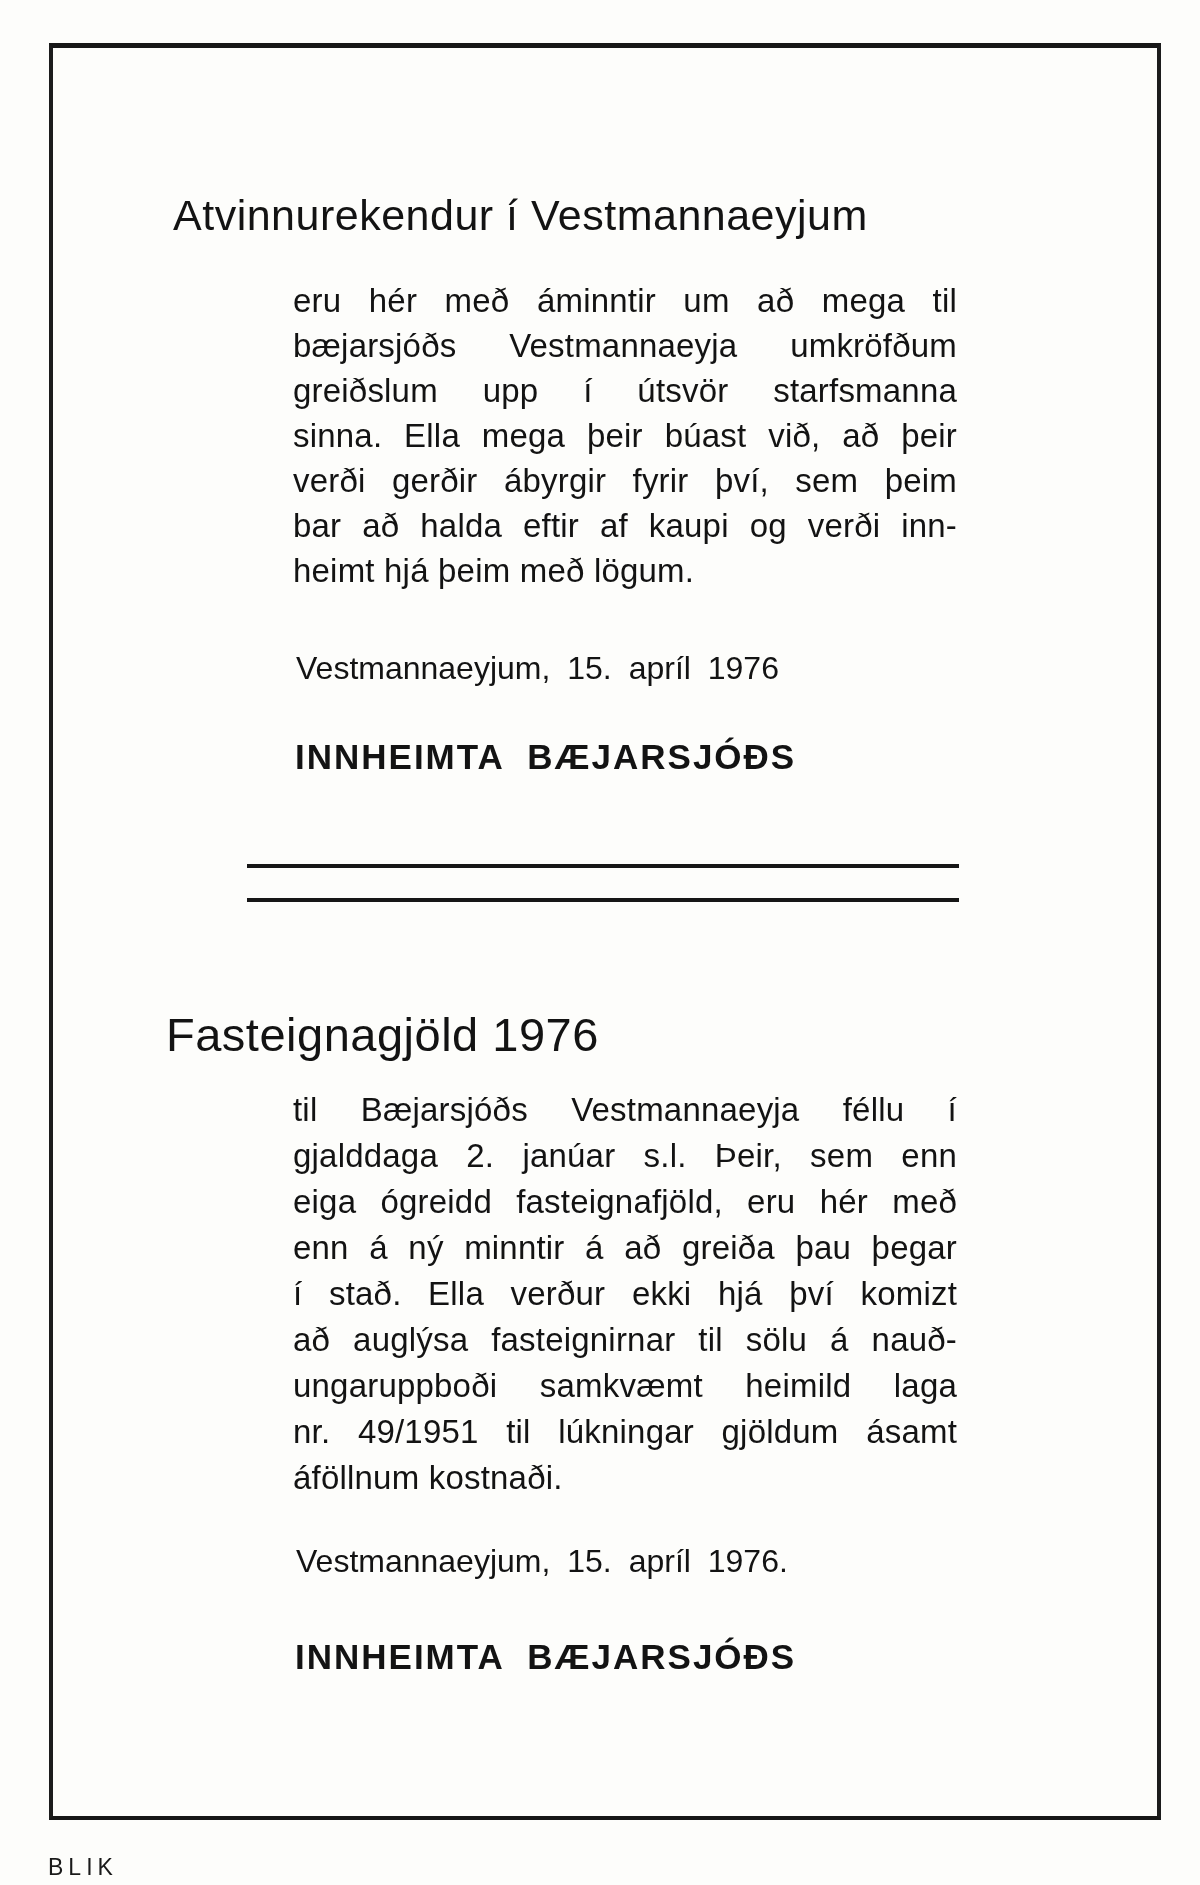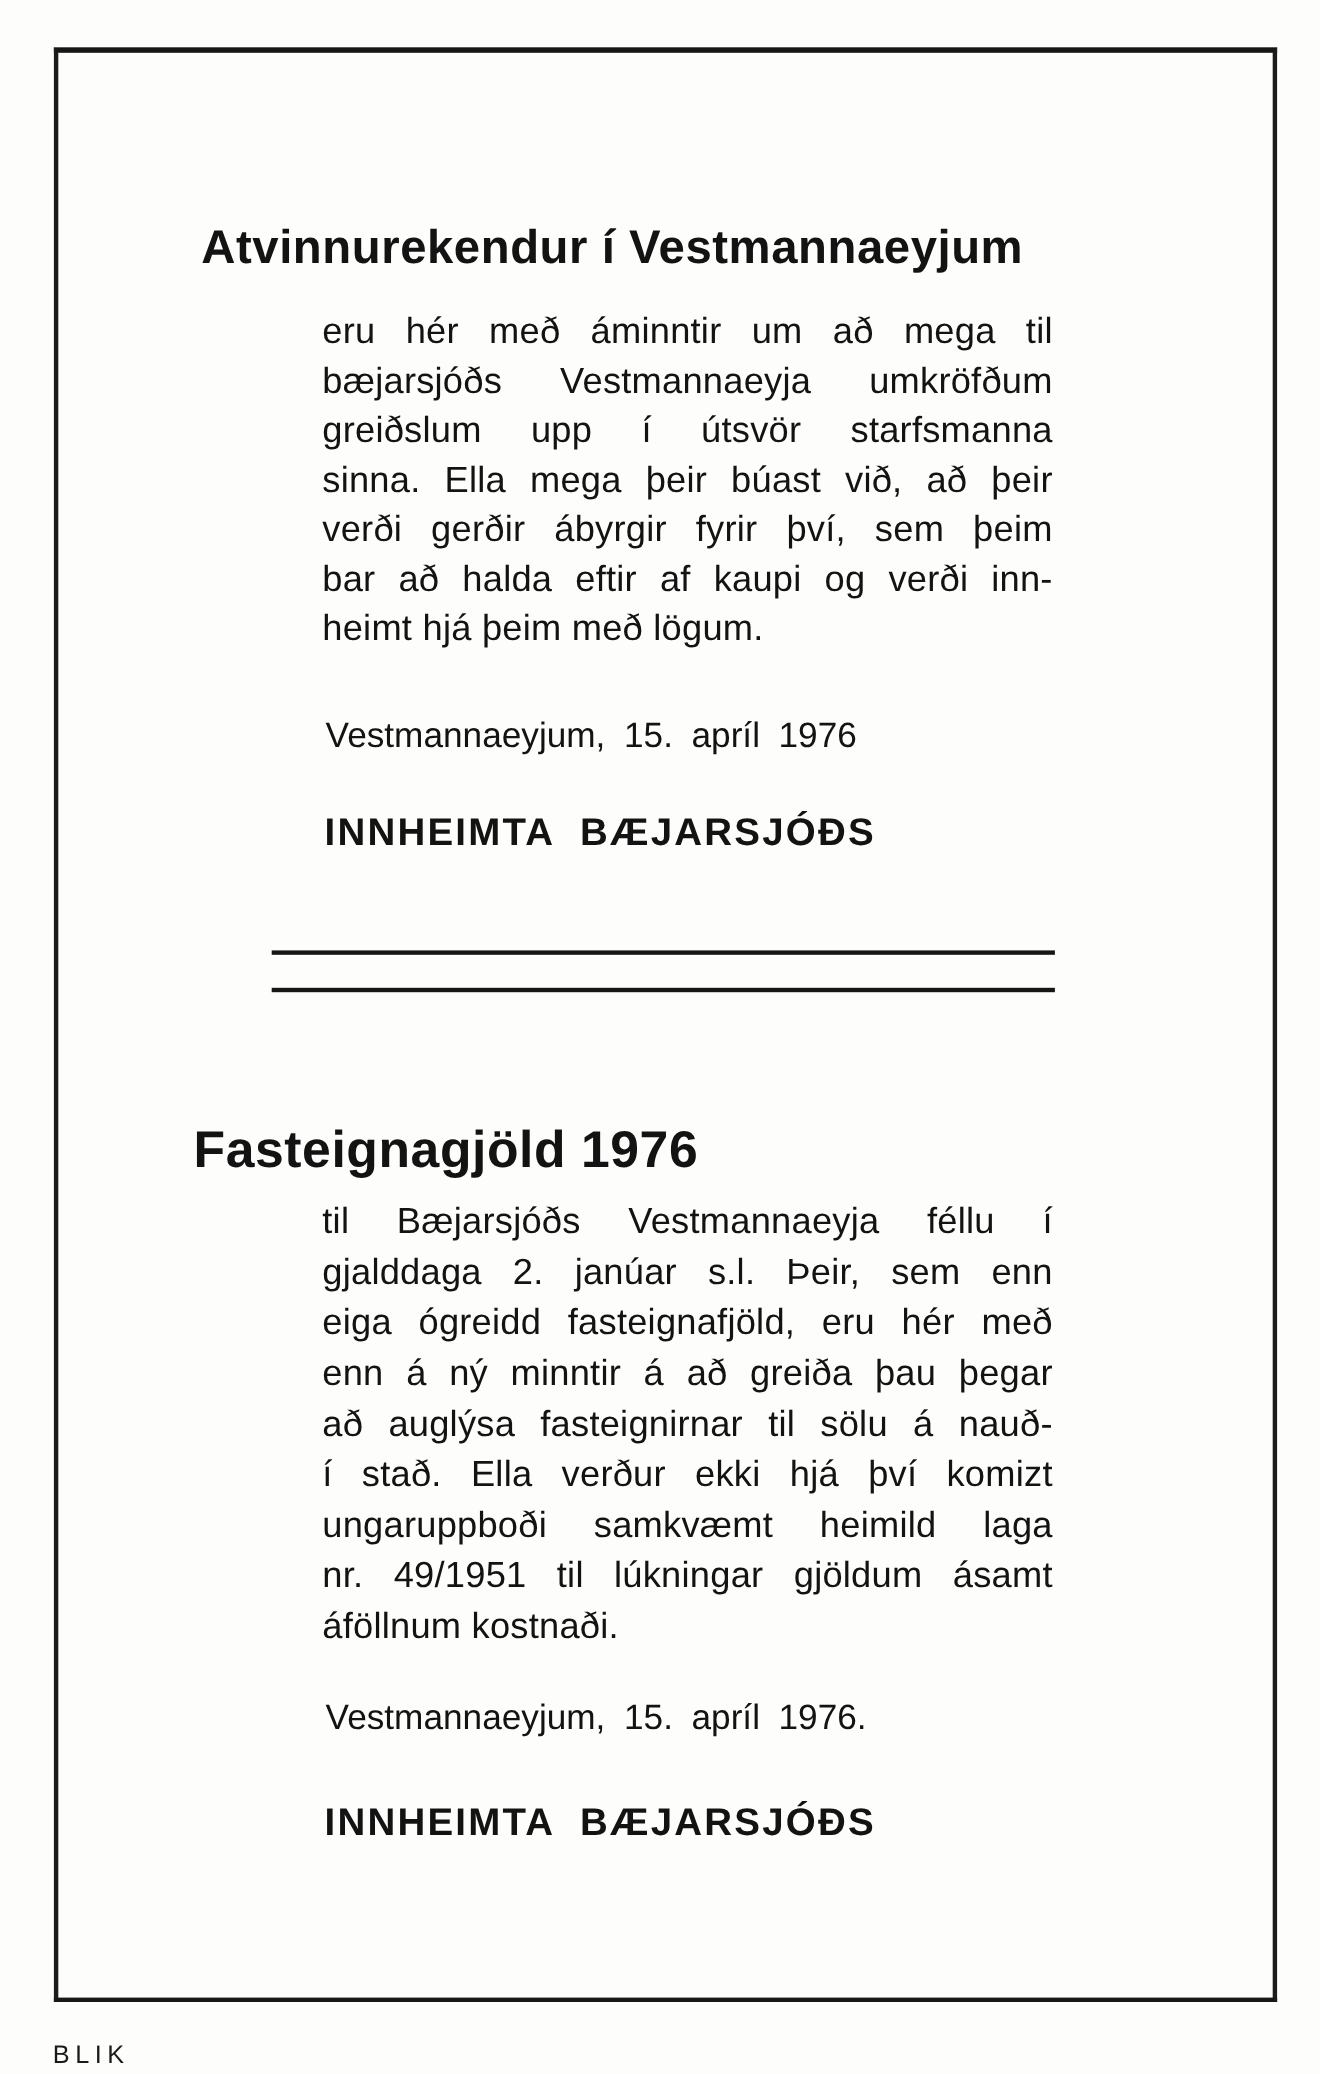--- a/index.html
+++ b/index.html
@@ -22,22 +22,22 @@
     width: 1104px;
     height: 1768px;
     border-top: 5px solid #171717;
     border-left: 4px solid #1c1c1c;
     border-right: 4px solid #1c1c1c;
     border-bottom: 4px solid #171717;
     background: transparent;
   }
   .title {
     position: absolute;
-    margin: 18px;
-    font-weight: bold;
+    margin: 8px;
+    font-weight: normal;
     letter-spacing: 0.5px;
     white-space: nowrap;
   }
   .t1 {
     left: 165px;
     top: 183px;
     font-size: 43px;
   }
   .t2 {
     left: 158px;
@@ -130,22 +130,22 @@
 <div class="rule rule1"></div>
 <div class="rule rule2"></div>
 
 <h2 class="title t2">Fasteignagjöld 1976</h2>
 
 <div class="para p2">
   <div class="jline">til Bæjarsjóðs Vestmannaeyja féllu í</div>
   <div class="jline">gjalddaga 2. janúar s.l. Þeir, sem enn</div>
   <div class="jline">eiga ógreidd fasteignafjöld, eru hér með</div>
   <div class="jline">enn á ný minntir á að greiða þau þegar</div>
+  <div class="jline">í stað. Ella verður ekki hjá því komizt</div>
   <div class="jline">að auglýsa fasteignirnar til sölu á nauð-</div>
-  <div class="jline">í stað. Ella verður ekki hjá því komizt</div>
   <div class="jline">ungaruppboði samkvæmt heimild laga</div>
   <div class="jline">nr. 49/1951 til lúkningar gjöldum ásamt</div>
   <div class="jline last">áföllnum kostnaði.</div>
 </div>
 
 <div class="date d2">Vestmannaeyjum, 15. apríl 1976.</div>
 <div class="sig s2">INNHEIMTA BÆJARSJÓÐS</div>
 
 <div class="footer-left">BLIK</div>
 <div class="footer-right">219</div>

